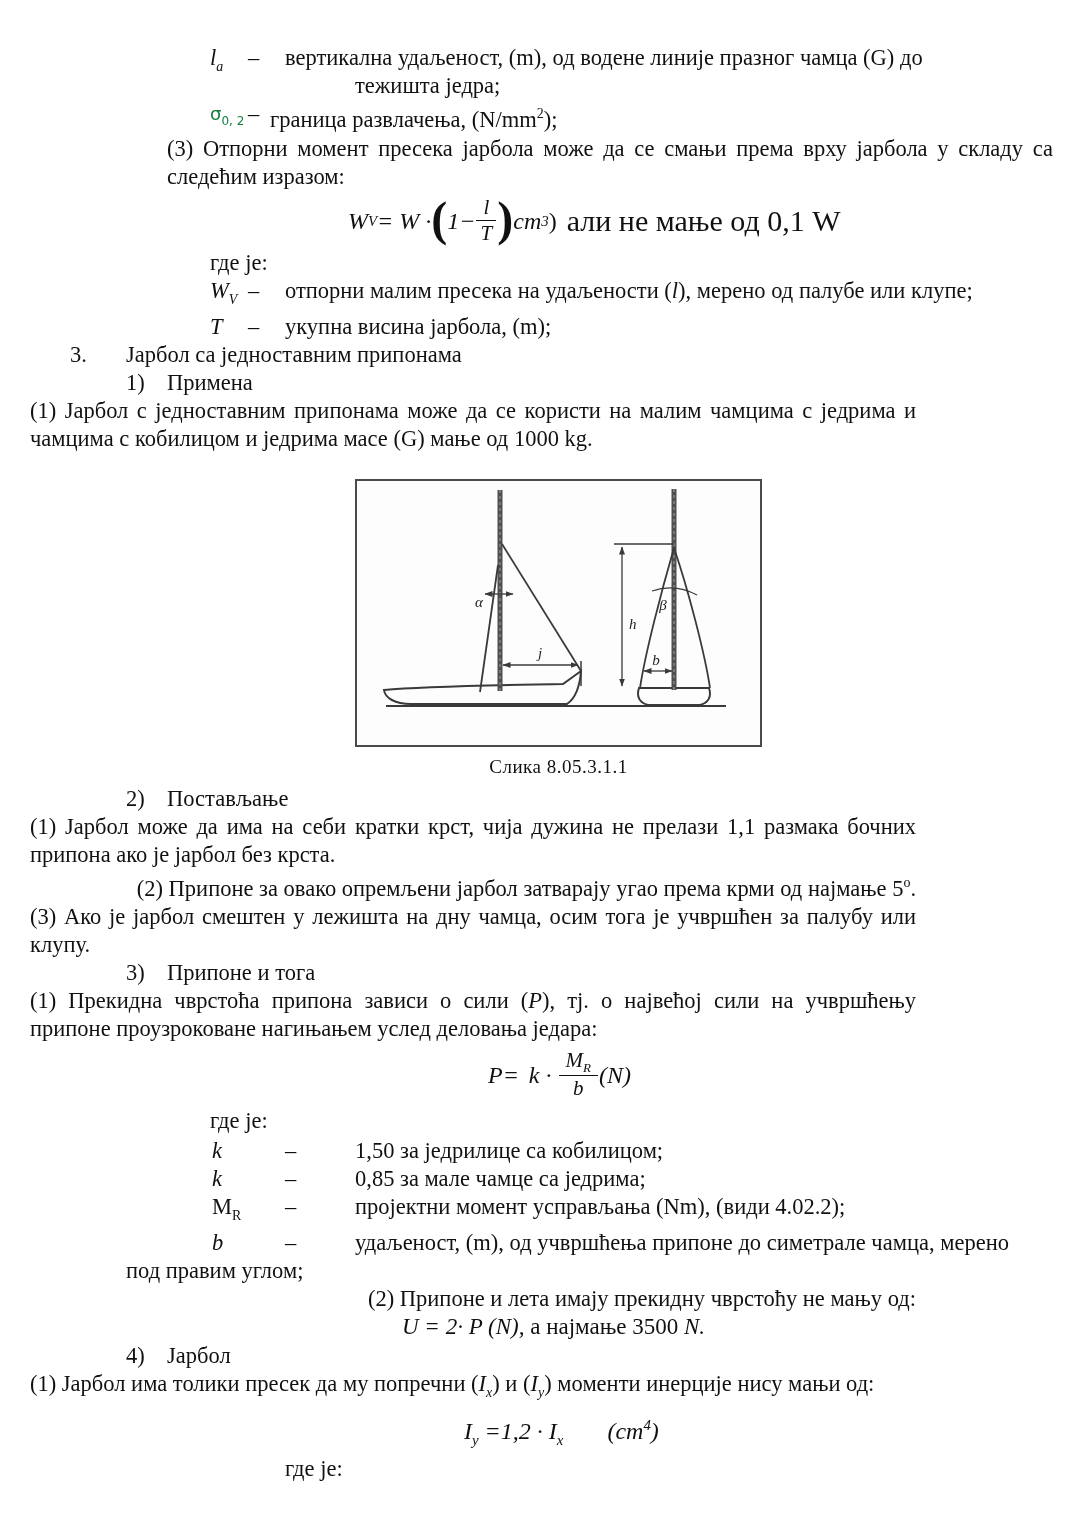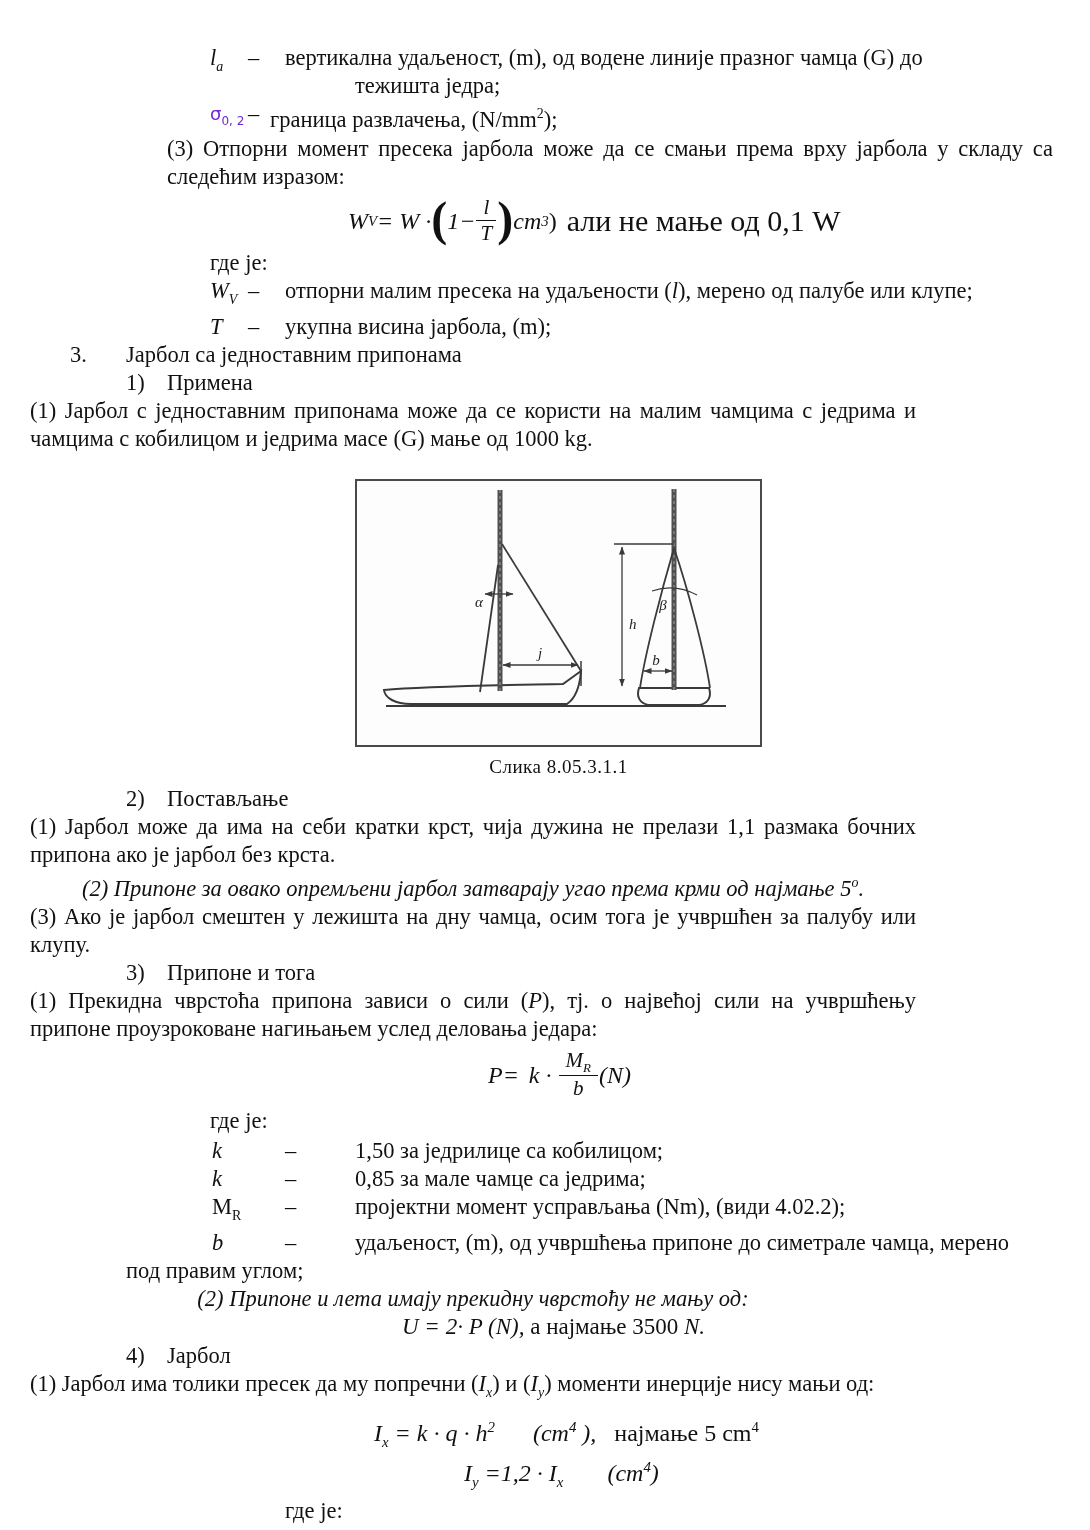--- a/index.html
+++ b/index.html
@@ -16,25 +16,25 @@
   
   .def { display:flex; margin-left:180px; }
   .def .d-term { width:38px; flex-shrink:0; }
   .def .d-dash { width:37px; flex-shrink:0; }
   .def .d-text { flex:1 1 auto; max-width:770px; }
   .def2 { display:flex; margin-left:182px; }
   .def2 .d-term { width:73px; flex-shrink:0; }
   .def2 .d-dash { width:70px; flex-shrink:0; }
   .def2 .d-text { flex:1 1 auto; max-width:700px; }
   .wrap-line2 { display:block; margin-left:70px; }
-  .sigma-term { font-family:"DejaVu Sans", sans-serif; color:#6d28d9; font-size:18px; }
+  .sigma-term { font-family:"DejaVu Sans", sans-serif; color:#15803d; font-size:18px; }
   .sigma-term sub { font-size:12px; }
   
   .para { margin-left:137px; width:886px; text-align:justify; }
-  .para.nj { text-align:center;font-style:italic; }
+  .para.nj { text-align:right; }
   .sec-row { display:flex; margin-left:40px; }
   .sec-row .num { width:56px; flex-shrink:0; }
   .h-row { display:flex; margin-left:96px; }
   .h-row .num { width:41px; flex-shrink:0; }
   .hang { margin-left:96px; }
   
   .formula { font-size:24px; font-style:italic; }
   .f-wv { display:flex; align-items:center; height:56px; margin:2px 0 0 318px; }
   .bp { font-size:48px; font-weight:600; line-height:1; font-style:normal; transform:translateY(-2px); }
   .frac { display:inline-flex; flex-direction:column; align-items:center; font-size:21px; margin:0 1px; }
@@ -224,23 +224,20 @@
     <div class="formula f-u" style="font-size:23px">
       <span>U = 2· P (N),</span><span class="up"> а најмање 3500 </span><span>N.</span>
     </div>
 
     <div class="h-row">
       <span class="num">4)</span>
       <span>Јарбол</span>
     </div>
     <p class="para" style="margin:0"><span>(1)  Јарбол има толики пресек да му попречни (</span><span class="it">I</span><sub class="s">x</sub><span>) и (</span><span class="it">I</span><sub class="s">y</sub><span>) моменти инерције нису мањи од:</span></p>
 
-    <div class="formula f-ix">
-      <span>I</span><sub class="s">x</sub><span> = k · q · h</span><sup class="s">2</sup><span style="display:inline-block;width:38px"></span><span>(cm</span><sup class="s">4</sup><span> ),</span><span style="display:inline-block;width:18px"></span><span class="up">најмање 5 cm</span><sup class="s up">4</sup>
-    </div>
 
     <div class="formula f-iy">
       <span>I</span><sub class="s">y</sub><span> =1,2 · I</span><sub class="s">x</sub><span style="display:inline-block;width:44px"></span><span>(cm</span><sup class="s">4</sup><span>)</span>
     </div>
 
     <div class="where-last">где је:</div>
 
   </div>
 </div>
 

